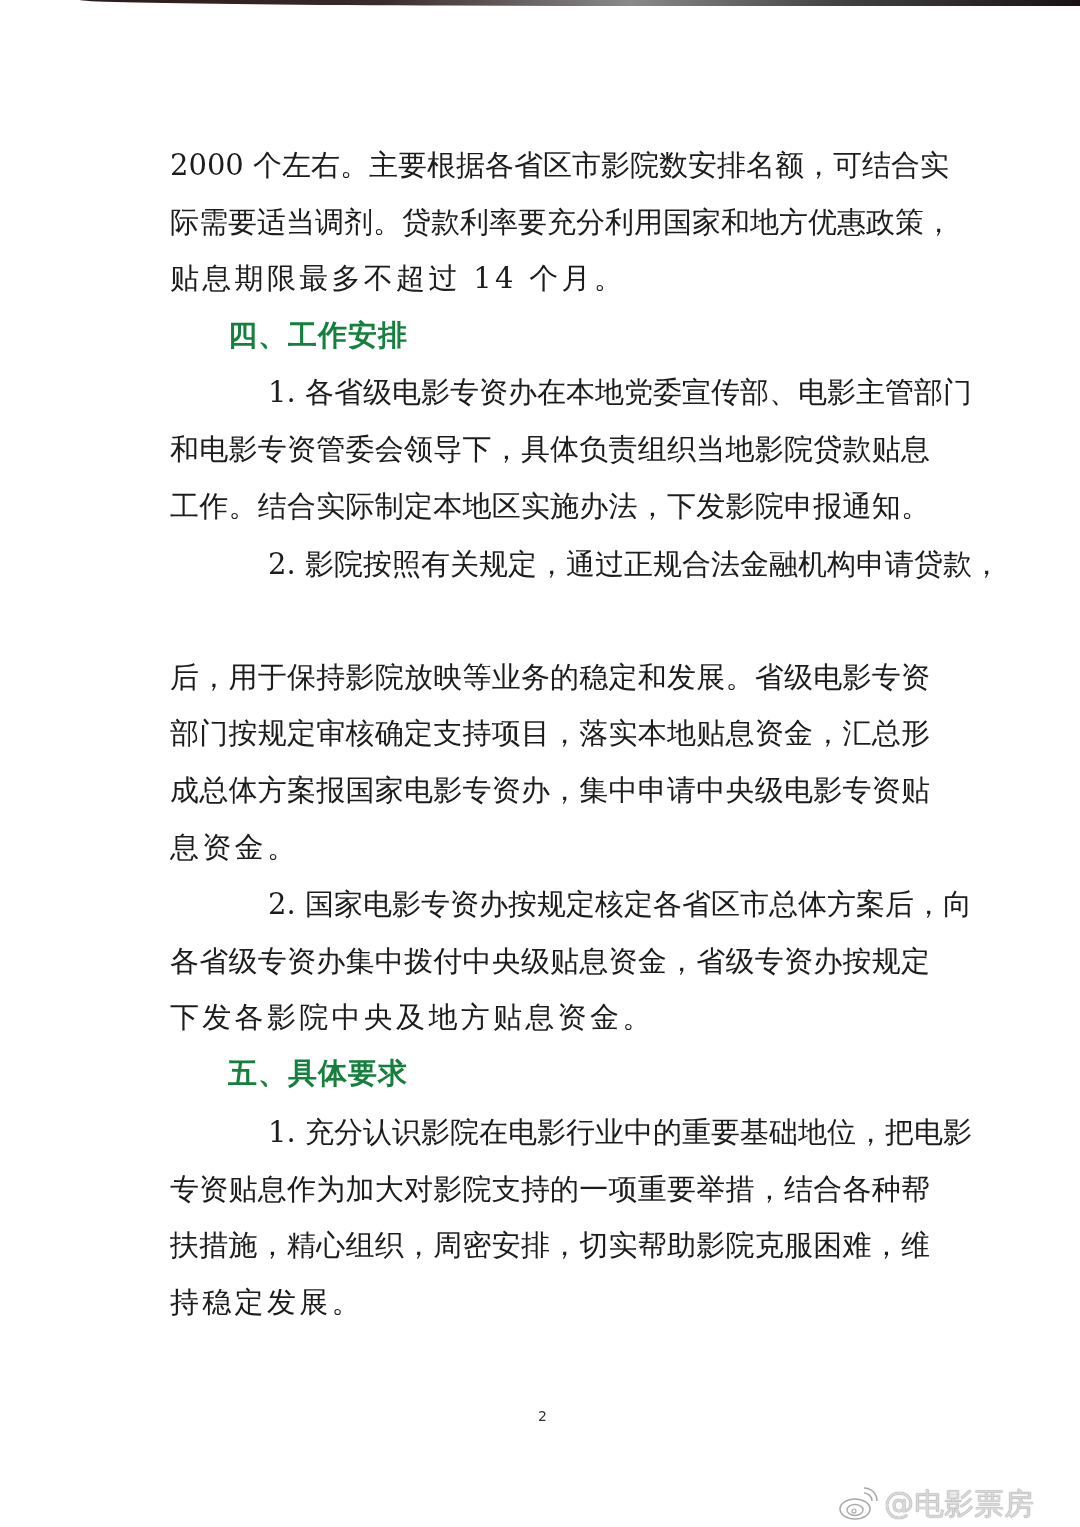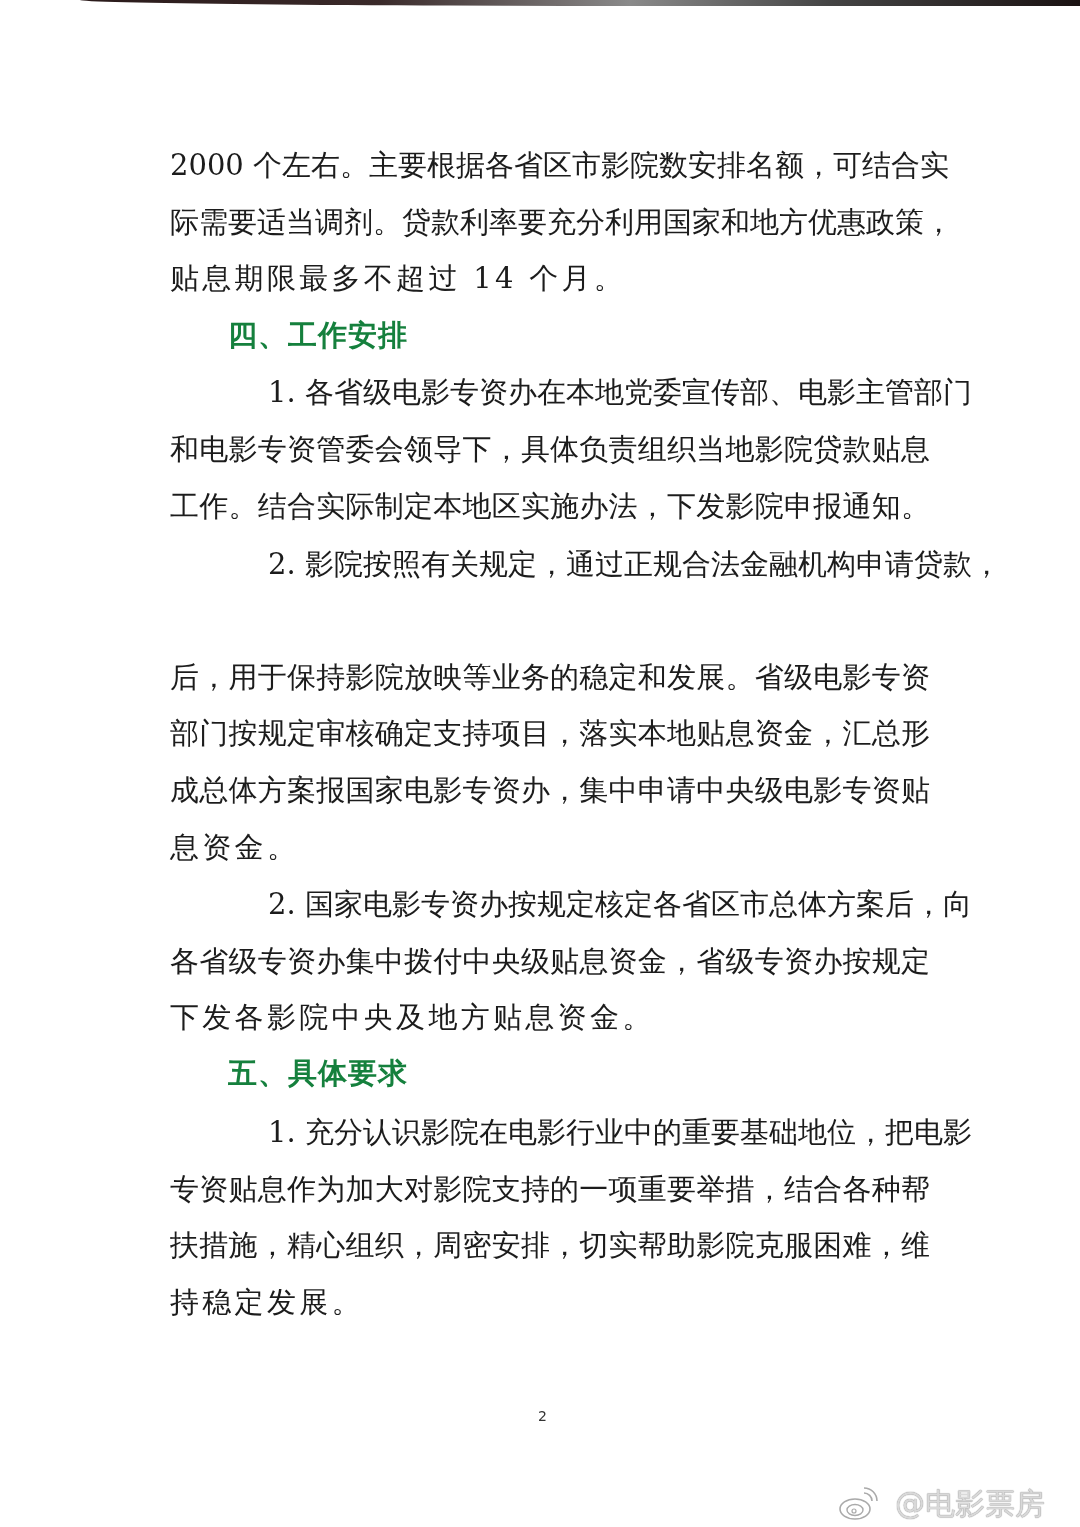--- a/index.html
+++ b/index.html
@@ -27,21 +27,21 @@
     font-family:"DejaVu Sans","Liberation Sans",sans-serif;
     font-weight:bold; font-size:29px; line-height:40px; letter-spacing:1px;
     color:#15803d;
   }
   .page-num {
     position:absolute; left:538px; top:1408px; font-size:14px;
     font-family:"DejaVu Sans","Liberation Sans",sans-serif; color:#333;
   }
   .watermark {
     position:absolute; left:838px; top:1487px; height:34px;
-    display:flex; align-items:center; gap:17px;
+    display:flex; align-items:center; gap:6px;
     color:#d9d9d9; font-size:30px;
     font-family:"DejaVu Sans","Liberation Sans",sans-serif;
     text-shadow:0 0 1px #9a9a9a, 0 0 1px #9a9a9a;
   }
   .weibo-icon { width:40px; height:34px; }
 </style>
 </head>
 <body>
 
 <div class="top-shadow"></div>

